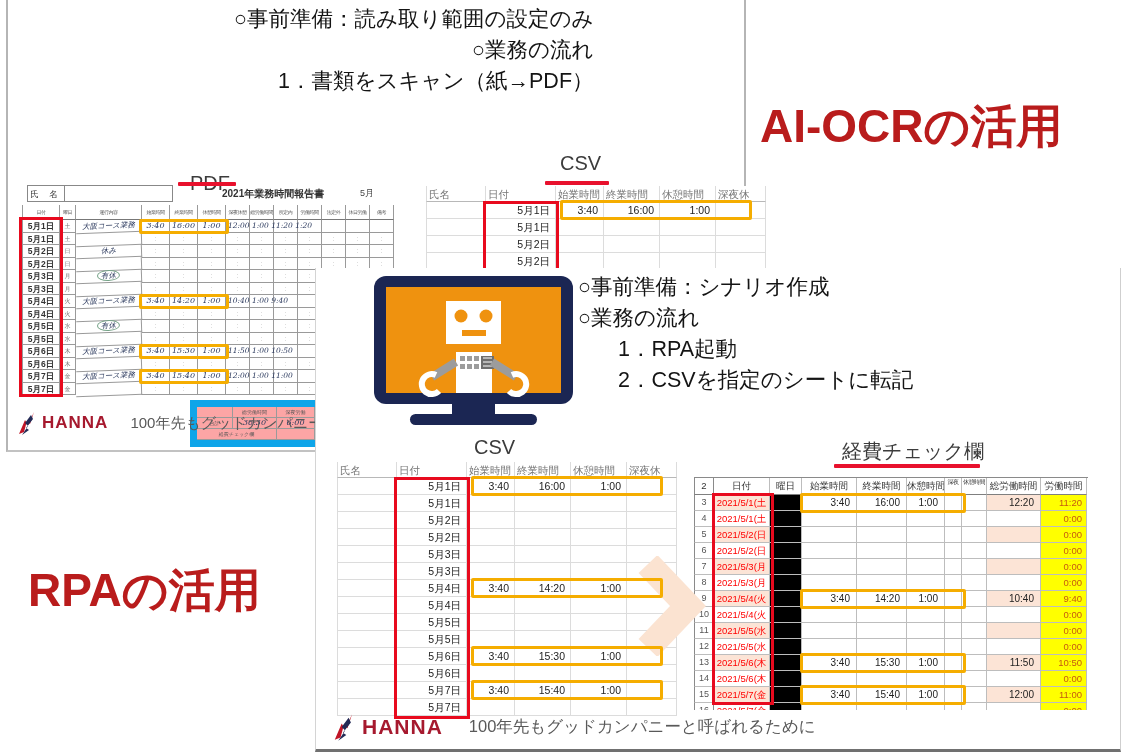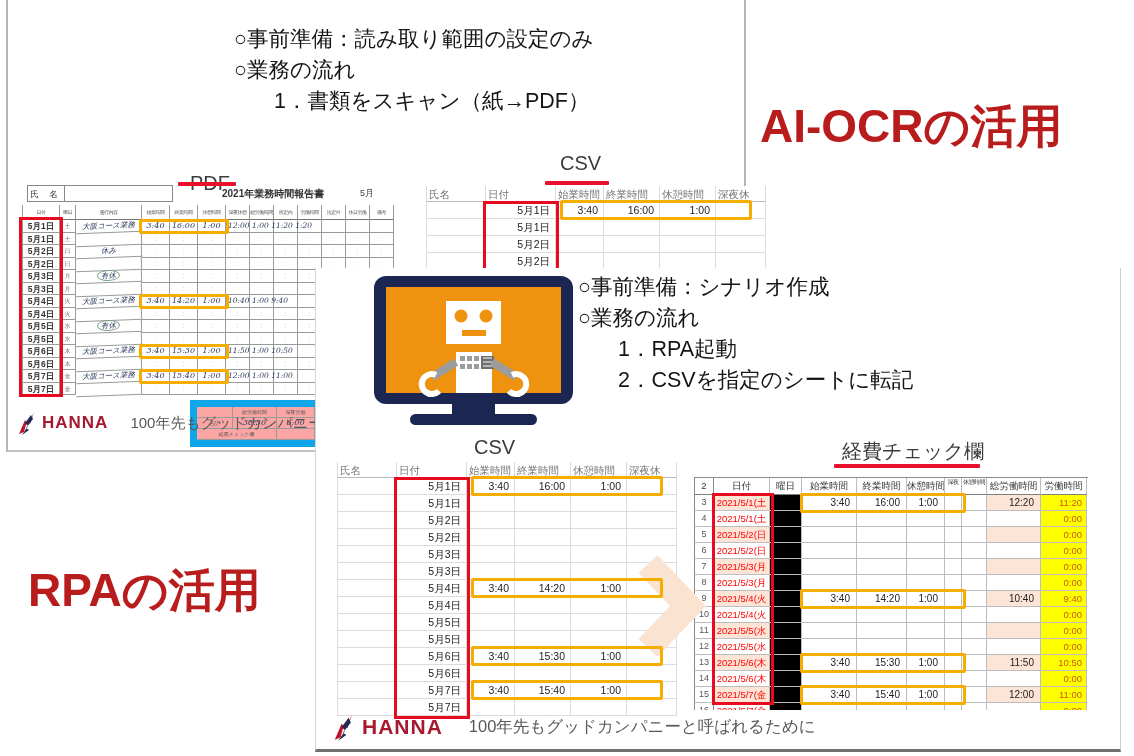--- a/index.html
+++ b/index.html
@@ -94,21 +94,21 @@
 </style>
 </head>
 <body>
 
 <div class="abs big-title" style="left:760px; top:96px;">AI-OCRの活用</div>
 <div class="abs big-title" style="left:28px; top:560px;">RPAの活用</div>
 
 <div id="panel-ocr" class="abs">
 
 
-  <div class="abs prep" style="left:226px; top:24px;">
+  <div class="abs prep" style="left:226px; top:4px;text-align:right;">
     <div>○事前準備：読み取り範囲の設定のみ</div>
     <div>○業務の流れ</div>
     <div class="indent">1．書類をスキャン（紙→PDF）</div>
   </div>
 
   <div class="abs seclabel" style="left:182px; top:172px;">PDF</div>
   <div class="abs red-underline" style="left:170px; top:182px; width:58px;"></div>
 
   <div class="abs namebox" style="left:19px; top:185px;">
     <div class="lbl">氏 名</div>

